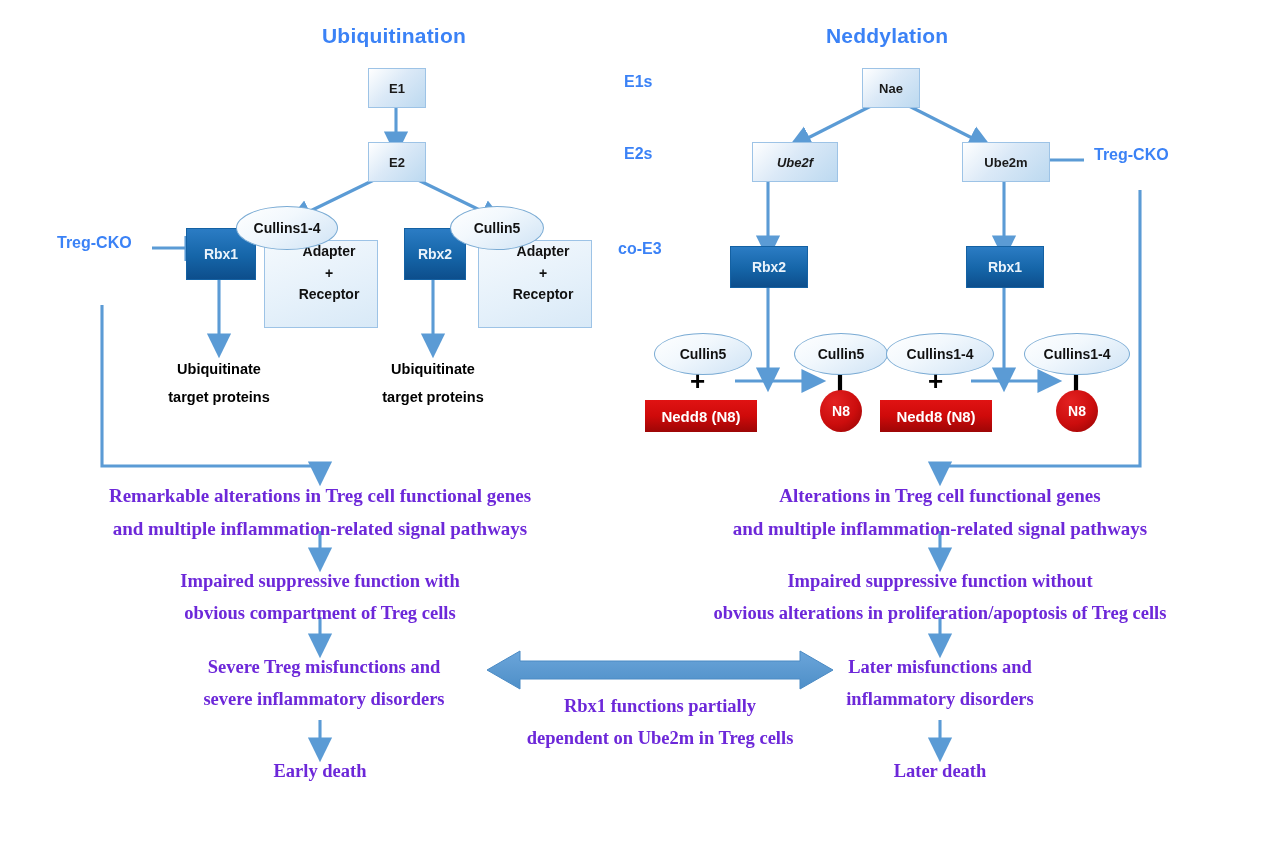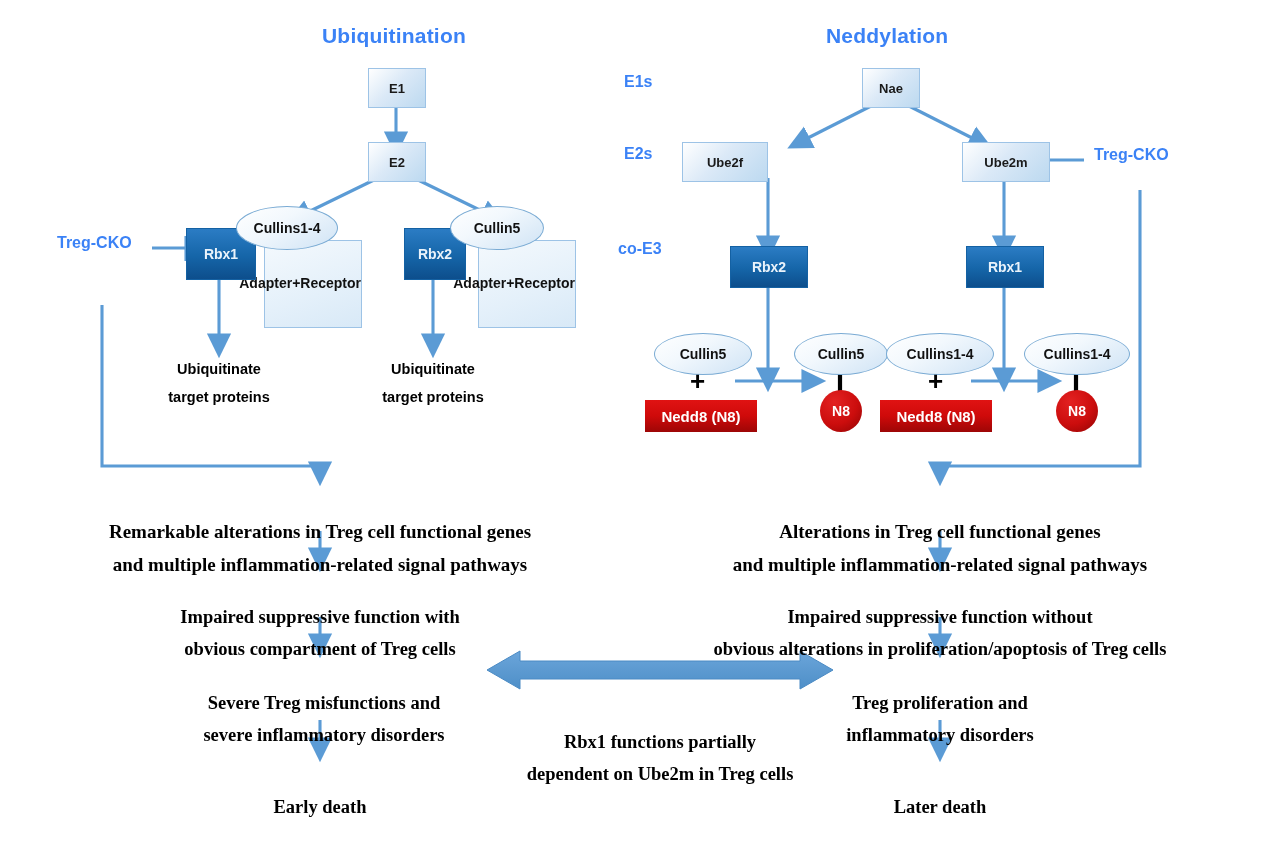--- a/index.html
+++ b/index.html
@@ -26,22 +26,22 @@
 
   
   .rbox{position:absolute;display:flex;align-items:center;justify-content:center;
         background:linear-gradient(180deg,#2b7cc4 0%,#1565a8 55%,#0d4e8c 100%);
         border:1px solid #1461a3;
         font-weight:bold;font-size:14px;color:#eaf3fb;}
 
   
   .apanel{position:absolute;border:1px solid #9dc3e6;
           background:linear-gradient(160deg,#f4f9fd 0%,#e4f0fa 60%,#d8e9f7 100%);
-          display:flex;flex-direction:row;align-items:center;justify-content:flex-end;
-          font-weight:bold;font-size:14px;color:#111;line-height:1.55;}
+          display:flex;flex-direction:column;align-items:center;justify-content:flex-start;
+          font-weight:bold;font-size:14px;color:#111;line-height:1.55;padding-left:16px;}
 
   
   .cull{position:absolute;display:flex;align-items:center;justify-content:center;
         border:1px solid #7aabd4;border-radius:50%;
         background:linear-gradient(150deg,#ffffff 0%,#f2f8fd 40%,#cfe3f5 100%);
         font-weight:bold;font-size:14px;color:#111;}
 
   
   .nedd{position:absolute;display:flex;align-items:center;justify-content:center;
         background:linear-gradient(180deg,#e01313 0%,#cf0a0a 50%,#9d0606 100%);
@@ -55,21 +55,21 @@
 
   
   .plus{position:absolute;font-weight:bold;font-size:26px;color:#000;}
 
   
   .flowcap{position:absolute;text-align:center;font-weight:bold;font-size:14.5px;
            color:#000;line-height:1.95;white-space:nowrap;}
 
   
   .concl{position:absolute;text-align:center;font-family:"Liberation Serif", serif;
-         font-weight:bold;font-size:18.5px;color:#000000;line-height:1.75;white-space:nowrap;margin-top:36px;}
+         font-weight:bold;font-size:18.5px;color:#6d28d9;line-height:1.75;white-space:nowrap;}
   .concl.big{font-size:19px;}
 </style>
 </head>
 <body>
 
 <div id="stage">
 
   <svg id="wires" viewBox="0 0 1268 845">
     <defs>
       <marker id="ah" markerWidth="9" markerHeight="9" refX="3.4" refY="4.5" orient="auto">
@@ -171,21 +171,21 @@
   </div>
   <div class="rbox" style="left:404px;top:228px;width:60px;height:50px;">Rbx2</div>
   <div class="cull" style="left:450px;top:206px;width:92px;height:42px;">Cullin5</div>
   <div class="flowcap" style="left:358px;top:355px;width:150px;">
     <div>Ubiquitinate</div>
     <div>target proteins</div>
   </div>
 
   <div class="ebox" style="left:862px;top:68px;width:56px;height:38px;">Nae</div>
 
-  <div class="ebox" style="left:682px;top:142px;width:84px;height:38px;">Ube2f</div>
+  <div class="ebox" style="left:752px;top:142px;width:84px;height:38px;font-style:italic;">Ube2f</div>
   <div class="ebox" style="left:962px;top:142px;width:86px;height:38px;text-align:right;">Ube2m</div>
 
   <div class="rbox" style="left:730px;top:246px;width:76px;height:40px;">Rbx2</div>
   <div class="rbox" style="left:966px;top:246px;width:76px;height:40px;">Rbx1</div>
 
   <div class="cull" style="left:654px;top:333px;width:96px;height:40px;">Cullin5</div>
   <div class="plus" style="left:690px;top:366px;">+</div>
   <div class="nedd" style="left:645px;top:400px;width:112px;height:32px;">Nedd8 (N8)</div>
   <div class="cull" style="left:794px;top:333px;width:92px;height:40px;">Cullin5</div>
   <div class="n8" style="left:820px;top:390px;width:42px;height:42px;">N8</div>
@@ -212,21 +212,21 @@
 
   <div class="concl big" style="left:640px;top:479px;width:600px;">
     <div>Alterations in Treg cell functional genes</div>
     <div>and multiple inflammation-related signal pathways</div>
   </div>
   <div class="concl" style="left:640px;top:565px;width:600px;">
     <div>Impaired suppressive function without</div>
     <div>obvious alterations in proliferation/apoptosis of Treg cells</div>
   </div>
   <div class="concl" style="left:640px;top:651px;width:600px;">
-    <div>Treg proliferation and</div>
+    <div>Later misfunctions and</div>
     <div>inflammatory disorders</div>
   </div>
   <div class="concl" style="left:640px;top:755px;width:600px;">Later death</div>
 
   <div class="concl" style="left:460px;top:690px;width:400px;">
     <div>Rbx1 functions partially</div>
     <div>dependent on Ube2m in Treg cells</div>
   </div>
 
 </div>

